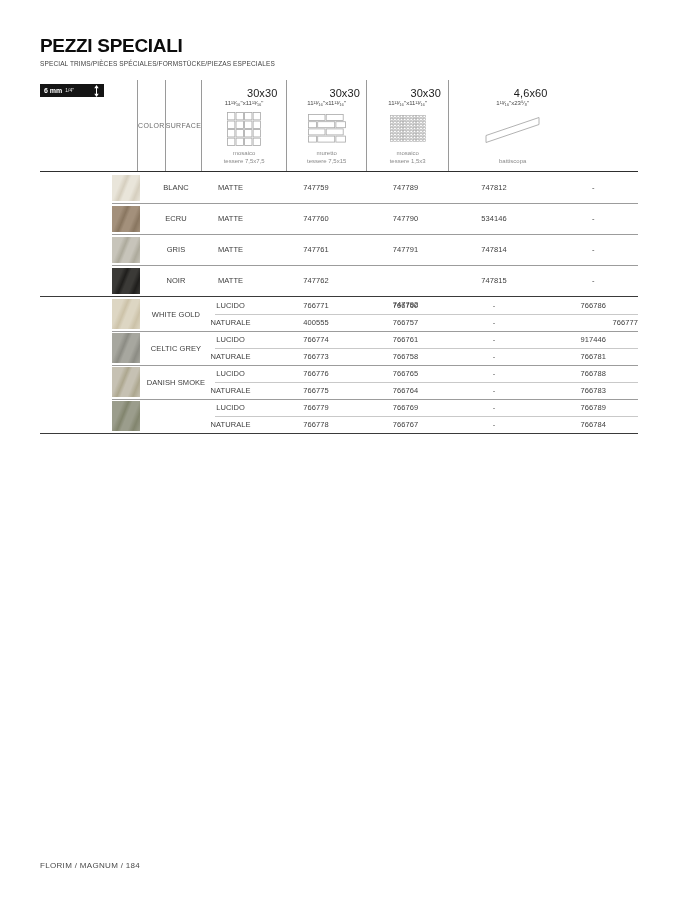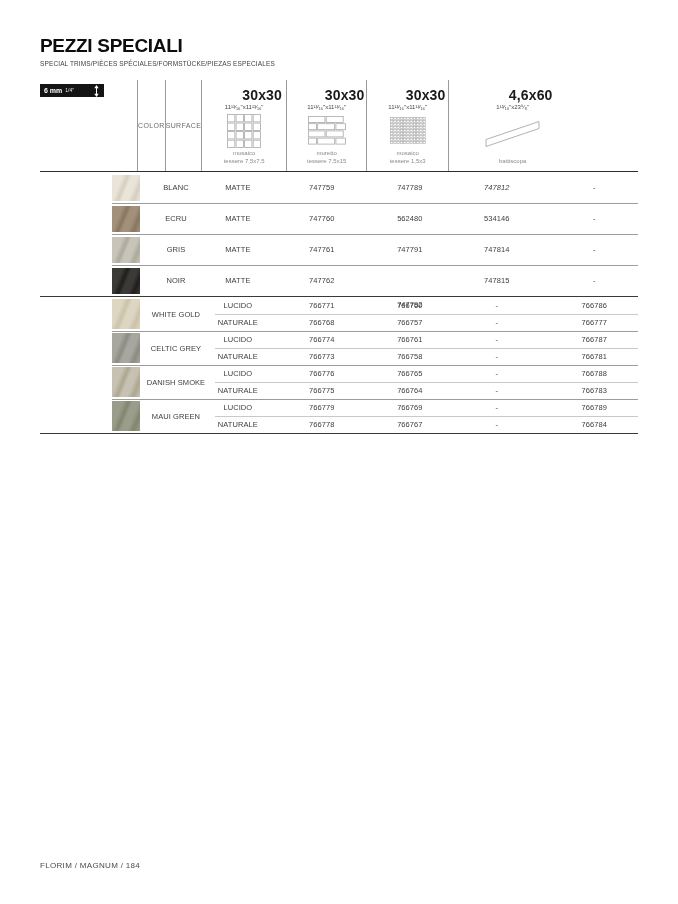--- a/index.html
+++ b/index.html
@@ -36,21 +36,21 @@
     padding:0 4px;gap:3px;
   }
   .b-mm{font-size:7px;font-weight:bold;line-height:1;}
   .b-in{font-size:5px;opacity:.9;line-height:1;}
   .b-arrow{margin-left:auto;display:flex;align-items:center;}
   
   .size-cell{
     display:flex;flex-direction:column;align-items:center;
     padding-top:7px;box-sizing:border-box;
   }
-  .size-label{font-size:14px;font-weight:bold;color:#1a1a1a;letter-spacing:.01em;margin-left:36px;}
+  .size-label{font-size:11px;font-weight:normal;color:#1a1a1a;letter-spacing:.01em;margin-left:36px;}
   .size-inches{font-size:6px;color:#444;margin-top:1px;}
   .icon-wrap{height:44px;display:flex;align-items:center;justify-content:center;margin-top:1px;}
   .size-caption{
     margin-top:auto;padding-bottom:5px;text-align:center;
     font-size:6px;line-height:1.3;color:#8a8a8a;
   }
   
   #tbody{border-bottom:1px solid #3a3a3a;}
   .group{position:relative;}
   .group-sep{border-top:1px solid #3a3a3a;}
@@ -64,21 +64,21 @@
   .sub-divider{position:absolute;left:175px;right:0;top:50%;height:1px;margin-top:-0.5px;background:#c9c9c9;}
   .swatch{
     position:absolute;left:72px;top:50%;transform:translateY(-50%);
     width:28px;
   }
   .color-name{
     position:absolute;left:97px;width:78px;top:0;bottom:0;
     display:flex;align-items:center;justify-content:center;text-align:right;
     font-size:7.5px;color:#3d3d3d;letter-spacing:.01em;
   }
-  .finish-row{position:absolute;left:169px;right:0;display:flex;align-items:center;gap:20px;}
+  .finish-row{position:absolute;left:161px;right:0;display:flex;align-items:center;gap:20px;}
   .finish-row .cell{
     box-sizing:border-box;text-align:center;
     font-size:7.5px;color:#3d3d3d;letter-spacing:.01em;
   }
   
   .page-footer{
     position:absolute;left:40px;top:861px;
     font-size:8px;color:#4a4a4a;letter-spacing:.04em;
   }
 </style>
@@ -284,32 +284,32 @@
       </div>
     <div id="tbody">
         <div class="group">
           <div class="block" style="height: 31px;">
             <div class="swatch" style="height: 26px; background: linear-gradient(112deg, rgb(233, 229, 218) 0%, rgb(233, 229, 218) 28%, rgb(214, 207, 191) 42%, rgb(233, 229, 218) 52%, rgb(233, 229, 218) 68%, rgb(214, 207, 191) 82%, rgb(233, 229, 218) 100%);"></div>
             <div class="color-name">BLANC</div>
             <div class="finish-row" style="height: 31px; top: 0px;">
               <div class="cell" style="width: 70px;">MATTE</div>
               <div class="cell" style="width: 85px;">747759</div>
               <div class="cell" style="width: 80px;">747789</div>
-              <div class="cell" style="width: 82px; font-style: italic;">747812</div>
+              <div class="cell" style="width: 82px;">747812</div>
               <div class="cell" style="width: 106px;">-</div>
             </div>
           </div>
           <div class="block" style="height: 31px;">
             <div class="block-divider"></div>
             <div class="swatch" style="height: 26px; background: linear-gradient(112deg, rgb(163, 144, 123) 0%, rgb(163, 144, 123) 28%, rgb(137, 118, 96) 42%, rgb(163, 144, 123) 52%, rgb(163, 144, 123) 68%, rgb(137, 118, 96) 82%, rgb(163, 144, 123) 100%);"></div>
             <div class="color-name">ECRU</div>
             <div class="finish-row" style="height: 31px; top: 0px;">
               <div class="cell" style="width: 70px;">MATTE</div>
               <div class="cell" style="width: 85px;">747760</div>
-              <div class="cell" style="width: 80px;">562480</div>
+              <div class="cell" style="width: 80px;">747790</div>
               <div class="cell" style="width: 82px;">534146</div>
               <div class="cell" style="width: 106px;">-</div>
             </div>
           </div>
           <div class="block" style="height: 31px;">
             <div class="block-divider"></div>
             <div class="swatch" style="height: 26px; background: linear-gradient(112deg, rgb(199, 196, 186) 0%, rgb(199, 196, 186) 28%, rgb(173, 170, 156) 42%, rgb(199, 196, 186) 52%, rgb(199, 196, 186) 68%, rgb(173, 170, 156) 82%, rgb(199, 196, 186) 100%);"></div>
             <div class="color-name">GRIS</div>
             <div class="finish-row" style="height: 31px; top: 0px;">
               <div class="cell" style="width: 70px;">MATTE</div>
@@ -339,37 +339,37 @@
             <div class="sub-divider"></div>
             <div class="finish-row" style="height: 17px; top: 0px;">
               <div class="cell" style="width: 70px;">LUCIDO</div>
               <div class="cell" style="width: 85px;">766771</div>
               <div class="cell" style="width: 80px;">766760</div>
               <div class="cell" style="width: 82px;">-</div>
               <div class="cell" style="width: 106px;">766786</div>
             </div>
             <div class="finish-row" style="height: 17px; top: 17px;">
               <div class="cell" style="width: 70px;">NATURALE</div>
-              <div class="cell" style="width: 85px;">766768</div>
+              <div class="cell" style="width: 85px;">400555</div>
               <div class="cell" style="width: 80px;">766757</div>
               <div class="cell" style="width: 82px;">-</div>
-              <div class="cell" style="width: 106px;">766777</div>
+              <div class="cell" style="width: 106px; text-align: right;">766777</div>
             </div>
           </div>
           <div class="block" style="height: 34px;">
             <div class="block-divider"></div>
             <div class="swatch" style="height: 30px; background: linear-gradient(112deg, rgb(167, 167, 159) 0%, rgb(167, 167, 159) 28%, rgb(140, 140, 132) 42%, rgb(167, 167, 159) 52%, rgb(167, 167, 159) 68%, rgb(140, 140, 132) 82%, rgb(167, 167, 159) 100%);"></div>
             <div class="color-name">CELTIC GREY</div>
             <div class="sub-divider"></div>
             <div class="finish-row" style="height: 17px; top: 0px;">
               <div class="cell" style="width: 70px;">LUCIDO</div>
               <div class="cell" style="width: 85px;">766774</div>
               <div class="cell" style="width: 80px;">766761</div>
               <div class="cell" style="width: 82px;">-</div>
-              <div class="cell" style="width: 106px;">766787</div>
+              <div class="cell" style="width: 106px;">917446</div>
             </div>
             <div class="finish-row" style="height: 17px; top: 17px;">
               <div class="cell" style="width: 70px;">NATURALE</div>
               <div class="cell" style="width: 85px;">766773</div>
               <div class="cell" style="width: 80px;">766758</div>
               <div class="cell" style="width: 82px;">-</div>
               <div class="cell" style="width: 106px;">766781</div>
             </div>
           </div>
           <div class="block" style="height: 34px;">
@@ -388,21 +388,20 @@
               <div class="cell" style="width: 70px;">NATURALE</div>
               <div class="cell" style="width: 85px;">766775</div>
               <div class="cell" style="width: 80px;">766764</div>
               <div class="cell" style="width: 82px;">-</div>
               <div class="cell" style="width: 106px;">766783</div>
             </div>
           </div>
           <div class="block" style="height: 34px;">
             <div class="block-divider"></div>
             <div class="swatch" style="height: 30px; background: linear-gradient(112deg, rgb(155, 157, 140) 0%, rgb(155, 157, 140) 28%, rgb(130, 133, 110) 42%, rgb(155, 157, 140) 52%, rgb(155, 157, 140) 68%, rgb(130, 133, 110) 82%, rgb(155, 157, 140) 100%);"></div>
-            <div class="color-name">MAUI GREEN</div>
             <div class="sub-divider"></div>
             <div class="finish-row" style="height: 17px; top: 0px;">
               <div class="cell" style="width: 70px;">LUCIDO</div>
               <div class="cell" style="width: 85px;">766779</div>
               <div class="cell" style="width: 80px;">766769</div>
               <div class="cell" style="width: 82px;">-</div>
               <div class="cell" style="width: 106px;">766789</div>
             </div>
             <div class="finish-row" style="height: 17px; top: 17px;">
               <div class="cell" style="width: 70px;">NATURALE</div>

